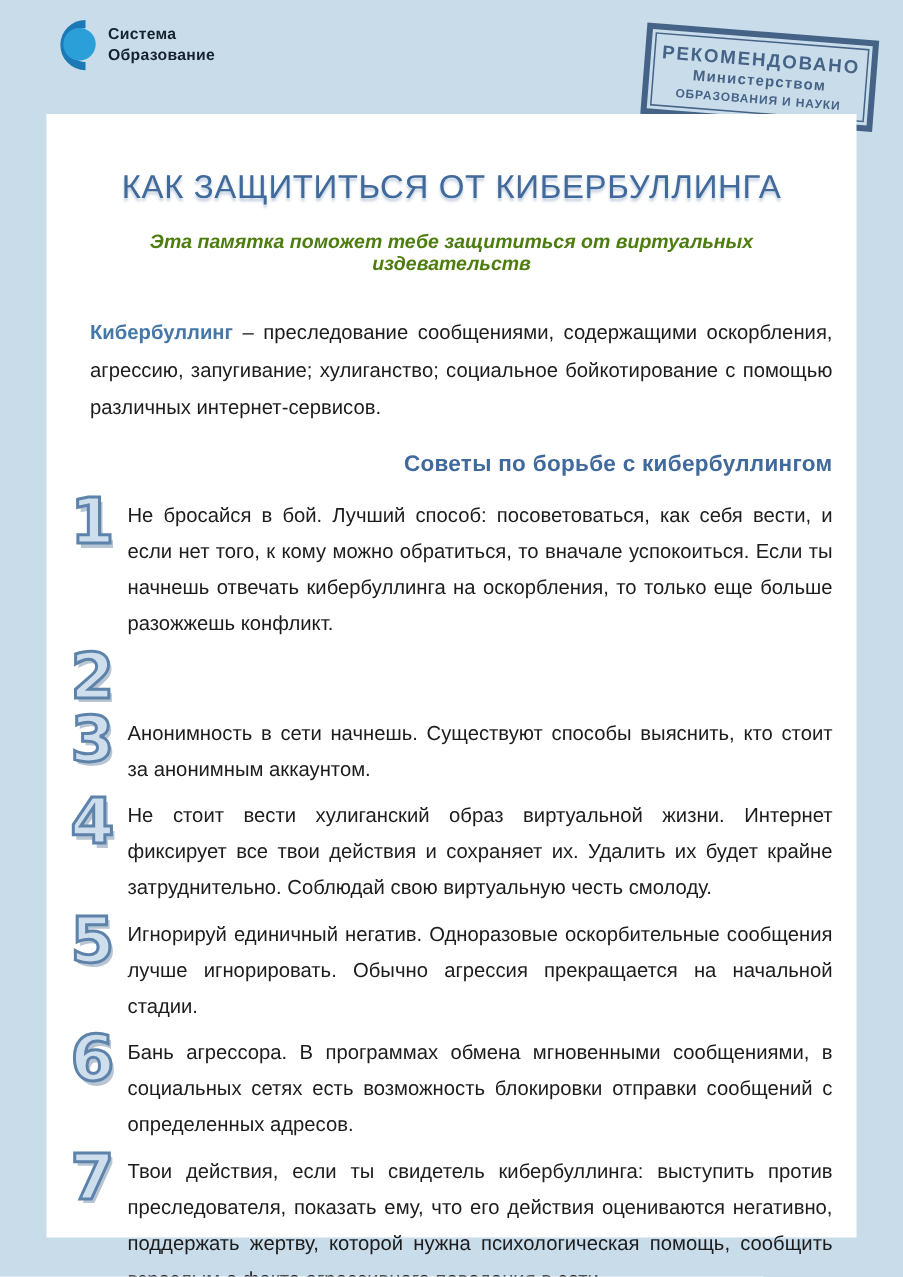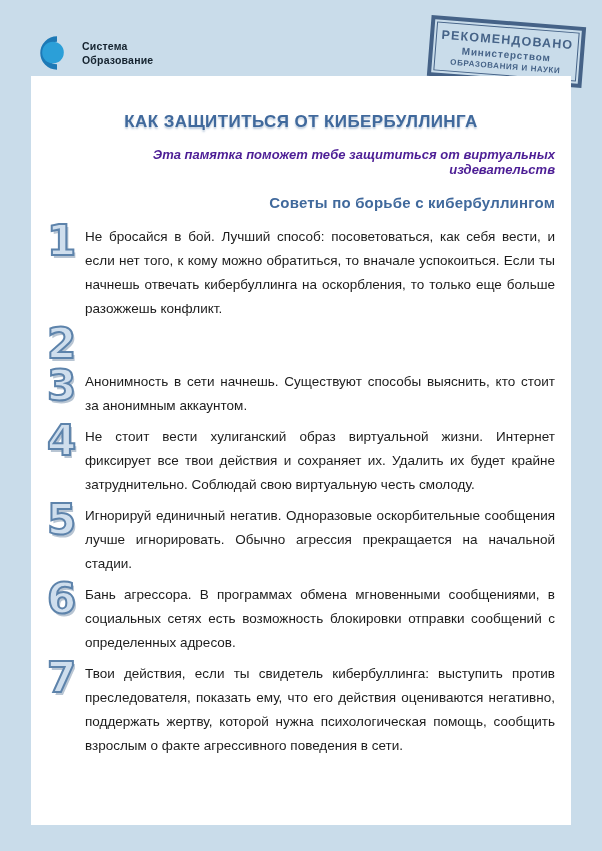--- a/index.html
+++ b/index.html
@@ -6,21 +6,21 @@
   html, body { margin: 0; padding: 0; }
   body {
     width: 602px; height: 851px;
     background: #c9dcea;
     font-family: "Liberation Sans", sans-serif;
     position: relative;
     overflow: hidden;
   }
 
   
-  .logo { position: absolute; top: 34px; left: 32px; display: flex; align-items: center; gap: 13px; }
+  .logo { position: absolute; top: 11px; left: 32px; display: flex; align-items: center; gap: 3px; }
   .logo-text { font-size: 10.5px; font-weight: bold; color: #14222e; line-height: 1.35; letter-spacing: 0.2px; }
 
   
   .stamp {
     position: absolute; top: 21px; left: 429px; width: 155px;
     transform: rotate(4.5deg);
     border: 4px solid #3e5c82;
     padding: 2px;
     color: #3e5c82;
     text-align: center;
@@ -35,28 +35,28 @@
   
   .card {
     position: absolute; left: 31px; top: 76px;
     width: 540px; height: 749px;
     background: #ffffff;
     padding: 36px 16px 0 16px;
   }
 
   .page-title {
     margin: 0; text-align: center;
-    font-size: 17px; font-weight: bold;
+    font-size: 22px; font-weight: normal;
     color: #40699c; letter-spacing: 0.4px;
     text-shadow: 0 2px 2px rgba(64, 105, 156, 0.35);
   }
   .subtitle {
-    margin: 15px 0 0 0; text-align: right;
+    margin: 15px 0 0 0; text-align: center;
     font-size: 13px; font-style: italic; font-weight: bold;
-    color: #4c1d95;
+    color: #4d7c0f;
   }
 
   .definition {
     margin: 26px 0 0 13px;
     font-size: 13.5px; line-height: 25px;
     color: #1c1c1c; text-align: justify;
   }
   .definition .term { color: #4577a8; font-weight: bold; }
 
   .section-title {
@@ -103,20 +103,21 @@
     <div class="stamp-line3">ОБРАЗОВАНИЯ И НАУКИ</div>
   </div>
 </div>
 
 <div class="card">
 
   <h1 class="page-title">КАК ЗАЩИТИТЬСЯ ОТ КИБЕРБУЛЛИНГА</h1>
 
   <p class="subtitle">Эта памятка поможет тебе защититься от виртуальных издевательств</p>
 
+  <p class="definition"><span class="term">Кибербуллинг</span> <span>– преследование сообщениями, содержащими оскорбления, агрессию, запугивание; хулиганство; социальное бойкотирование с помощью различных интернет-сервисов.</span></p>
 
   <h2 class="section-title">Советы по борьбе с кибербуллингом</h2>
 
   <div class="tips">
 
     <div class="tip">
       <div class="tip-num">1</div>
       <div class="tip-text">Не бросайся в бой. Лучший способ: посоветоваться, как себя вести, и если нет того, к кому можно обратиться, то вначале успокоиться. Если ты начнешь отвечать кибербуллинга на оскорбления, то только еще больше разожжешь конфликт.</div>
     </div>
 

